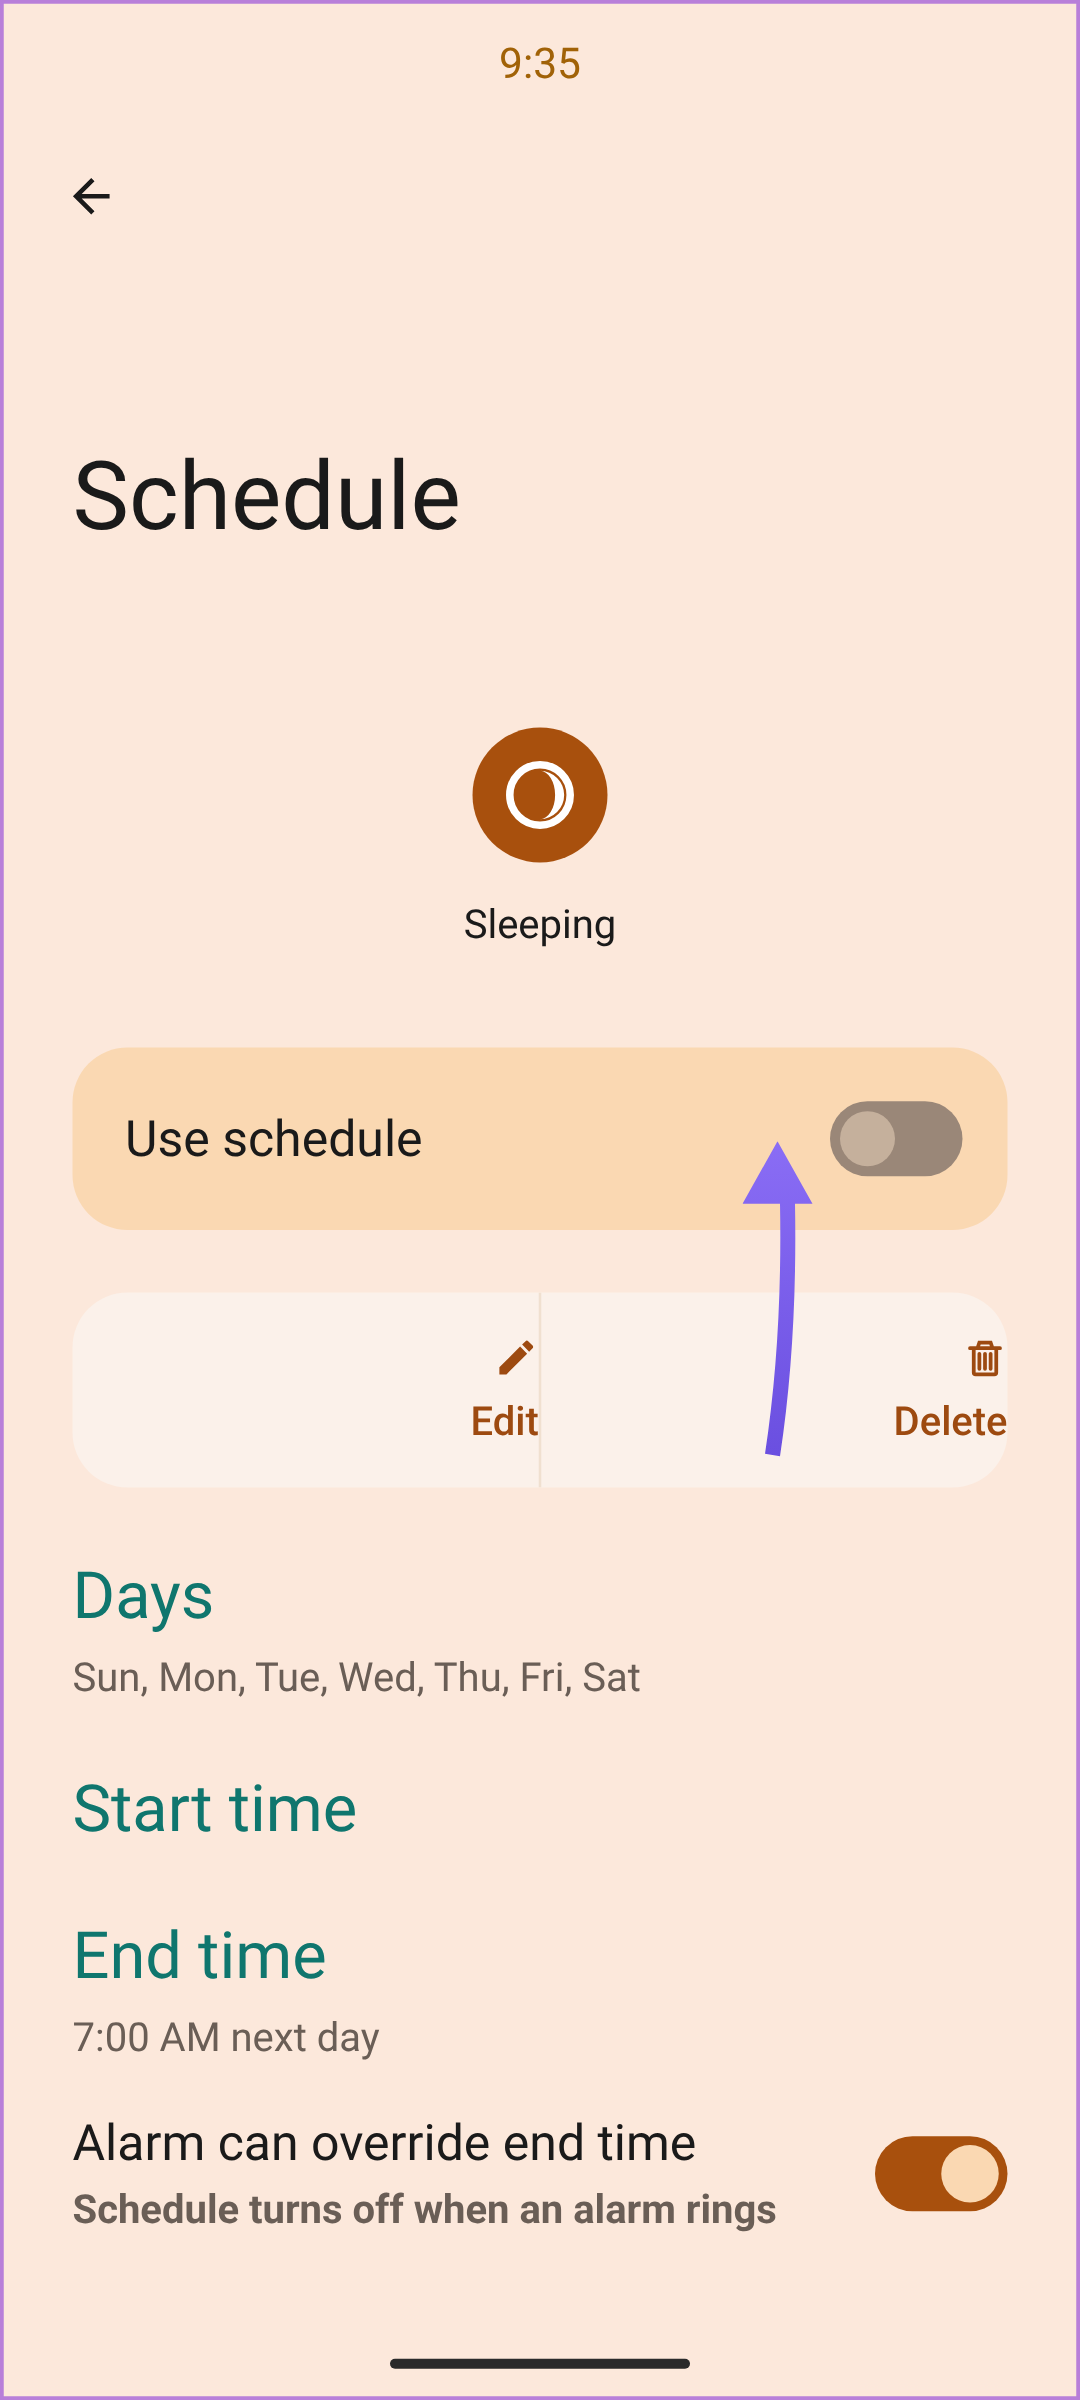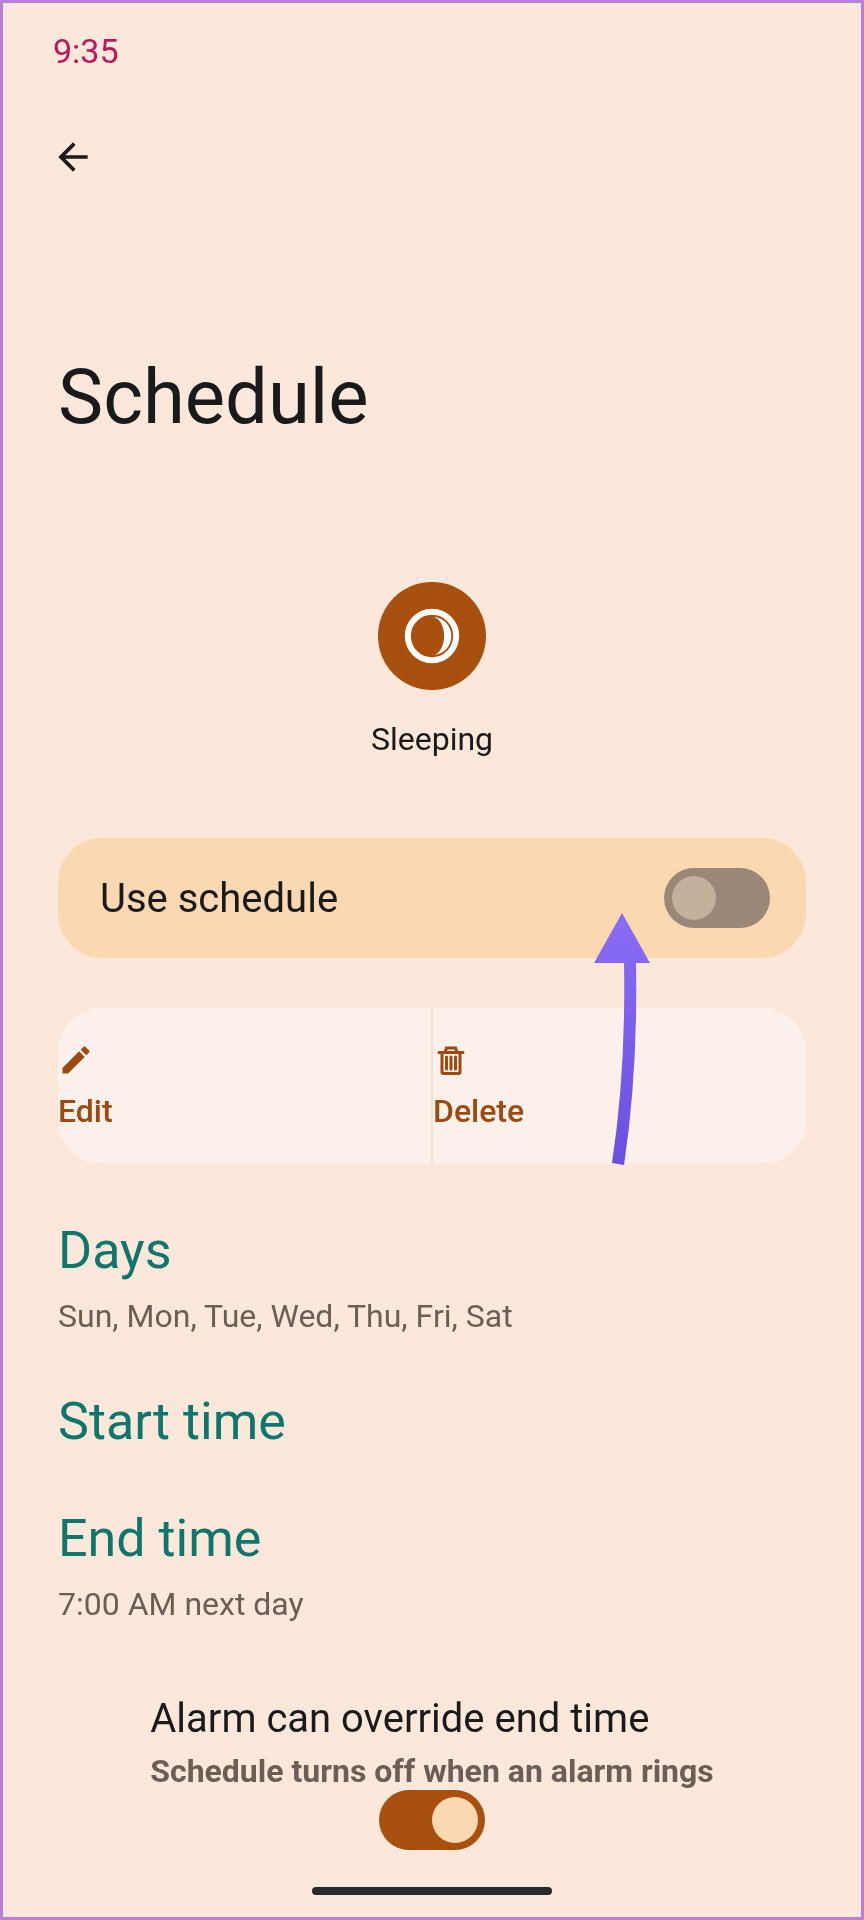--- a/index.html
+++ b/index.html
@@ -14,21 +14,22 @@
       background: #fce8db;
       border: 3px solid #b87fd9;
       position: relative;
       overflow: hidden;
     }
     .status-bar {
       display: flex;
       justify-content: space-between;
       align-items: center;
       padding: 28px 50px 16px 50px;
-      color: #be185d;
+      color: #a16207;
+      flex-direction: column;
     }
     .status-time {
       font-size: 34px;
       font-weight: 400;
     }
     .status-icons {
       display: flex;
       align-items: center;
       gap: 12px;
     }
@@ -68,21 +69,21 @@
     .mode-label {
       font-size: 32px;
       font-weight: 400;
       color: #1a1a1a;
       margin-top: 30px;
     }
     .use-schedule-card {
       margin: 80px 55px 0 55px;
       background: #fad8b2;
       border-radius: 44px;
-      height: 120px;
+      height: 146px;
       display: flex;
       align-items: center;
       justify-content: space-between;
       padding: 0 36px 0 42px;
     }
     .use-schedule-label {
       font-size: 40px;
       font-weight: 400;
       color: #1a1a1a;
     }
@@ -107,21 +108,21 @@
       display: flex;
       background: #fbf1ea;
       border-radius: 44px;
       height: 156px;
       overflow: hidden;
     }
     .action-button {
       flex: 1;
       display: flex;
       flex-direction: column;
-      align-items: flex-start;
+      align-items: flex-end;
       justify-content: center;
       gap: 14px;
     }
     .action-divider {
       width: 2px;
       background: #f0e0d0;
     }
     .action-label {
       font-size: 32px;
       font-weight: 500;
@@ -135,25 +136,24 @@
       font-weight: 400;
       color: #0f766e;
     }
     .setting-value {
       font-size: 32px;
       font-weight: 400;
       color: #6a5e56;
       margin-top: 16px;
     }
     .alarm-row {
-      margin: 72px 55px 0 55px;
+      margin: 42px 55px 0 55px;
       display: flex;
       align-items: center;
       justify-content: space-between;
-      flex-direction: column;
     }
     .alarm-text {
       flex: 1;
     }
     .alarm-title {
       font-size: 40px;
       font-weight: 400;
       color: #1a1a1a;
     }
     .alarm-subtitle {

